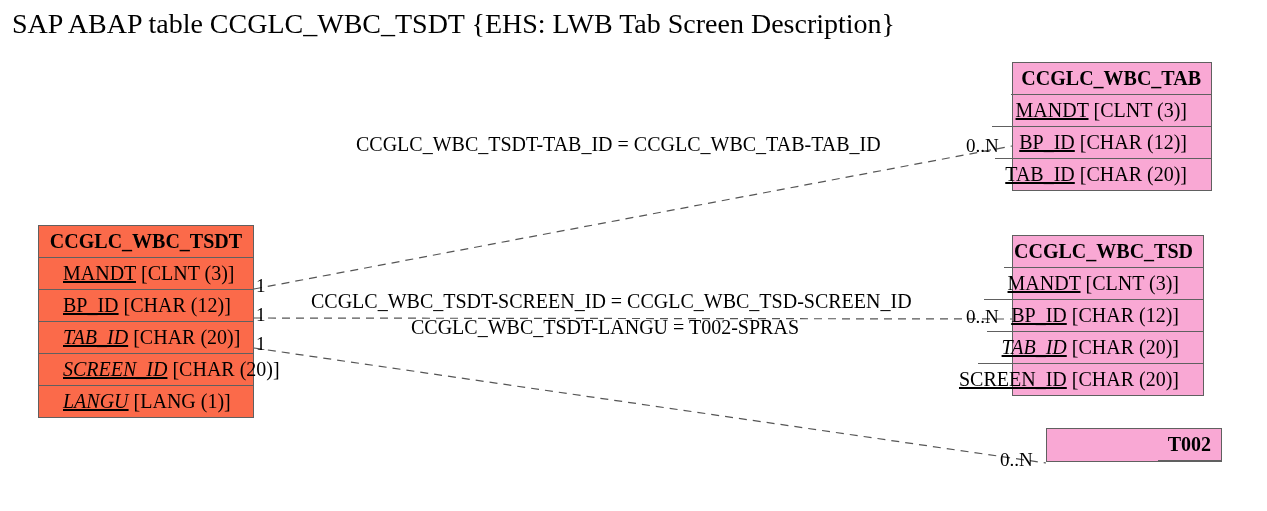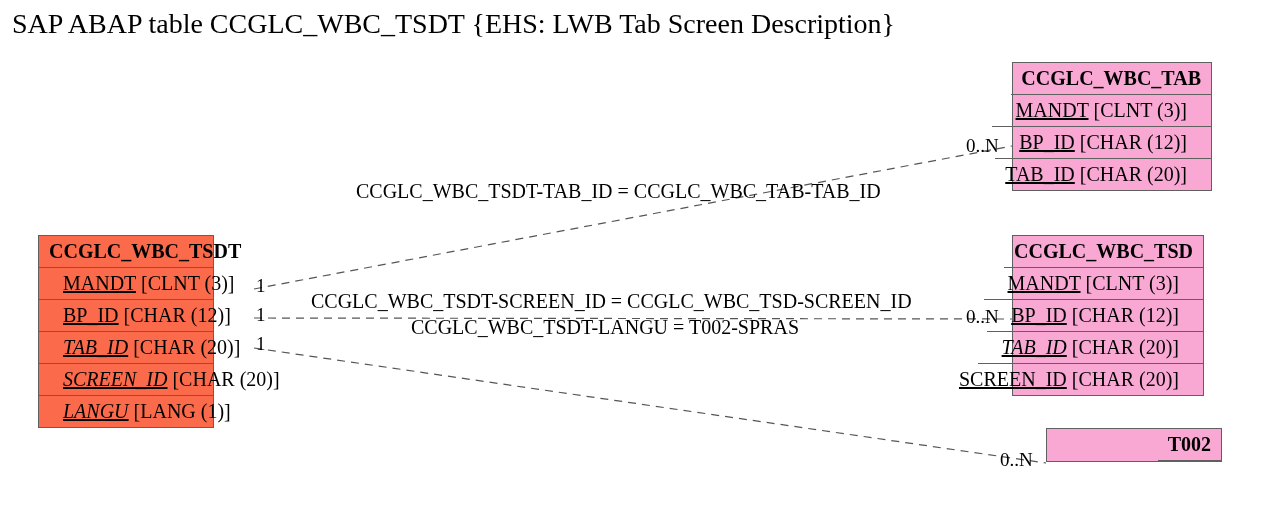--- a/index.html
+++ b/index.html
@@ -82,25 +82,25 @@
 </svg>
 
 <div class="label small" style="left:256px; top:275px;">1</div>
 <div class="label small" style="left:256px; top:304px;">1</div>
 <div class="label small" style="left:256px; top:333px;">1</div>
 
 <div class="label small" style="left:966px; top:135px;">0..N</div>
 <div class="label small" style="left:966px; top:306px;">0..N</div>
 <div class="label small" style="left:1000px; top:449px;">0..N</div>
 
-<div class="label" style="left:356px; top:133px;margin-top:47px;">CCGLC_WBC_TSDT-TAB_ID = CCGLC_WBC_TAB-TAB_ID</div>
+<div class="label" style="left:356px; top:133px;">CCGLC_WBC_TSDT-TAB_ID = CCGLC_WBC_TAB-TAB_ID</div>
 <div class="label" style="left:311px; top:290px;">CCGLC_WBC_TSDT-SCREEN_ID = CCGLC_WBC_TSD-SCREEN_ID</div>
 <div class="label" style="left:411px; top:316px;">CCGLC_WBC_TSDT-LANGU = T002-SPRAS</div>
 
-<div class="entity orange" style="left:38px; top:235px; width:176px;">
+<div class="entity orange" style="left:38px; top:225px; width:216px;">
   <div class="header">CCGLC_WBC_TSDT</div>
   <div class="row"><span class="u">MANDT</span> <span>[CLNT (3)]</span></div>
   <div class="row"><span class="u">BP_ID</span> <span>[CHAR (12)]</span></div>
   <div class="row"><span class="u i">TAB_ID</span> <span>[CHAR (20)]</span></div>
   <div class="row"><span class="u i">SCREEN_ID</span> <span>[CHAR (20)]</span></div>
   <div class="row"><span class="u i">LANGU</span> <span>[LANG (1)]</span></div>
 </div>
 
 <div class="entity green" style="left:1012px; top:62px; width:200px;">
   <div class="header">CCGLC_WBC_TAB</div>

